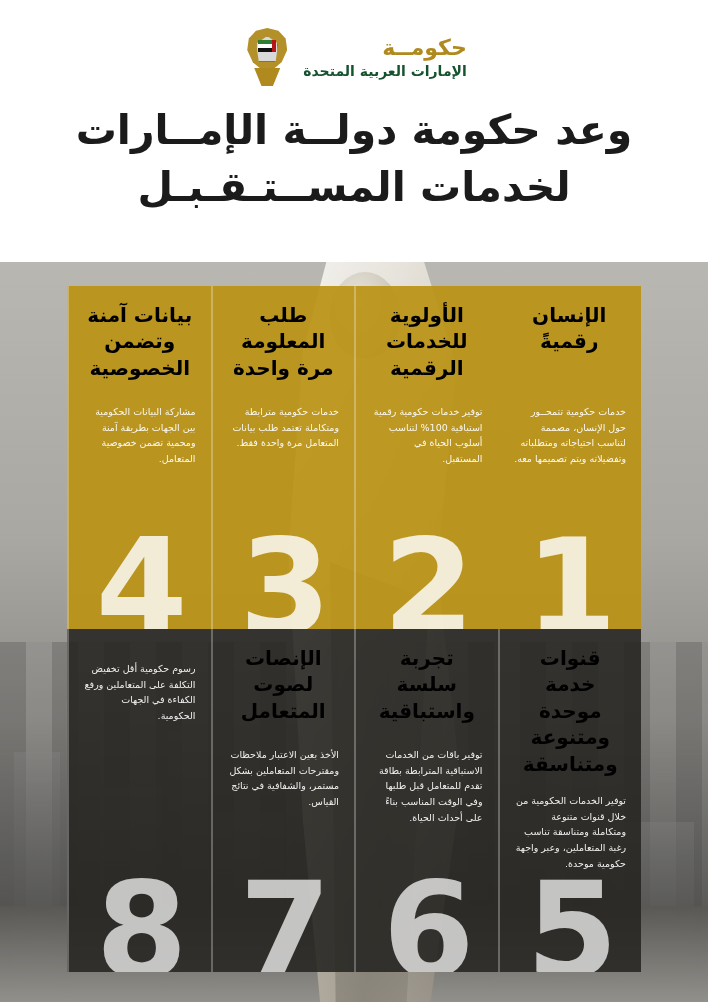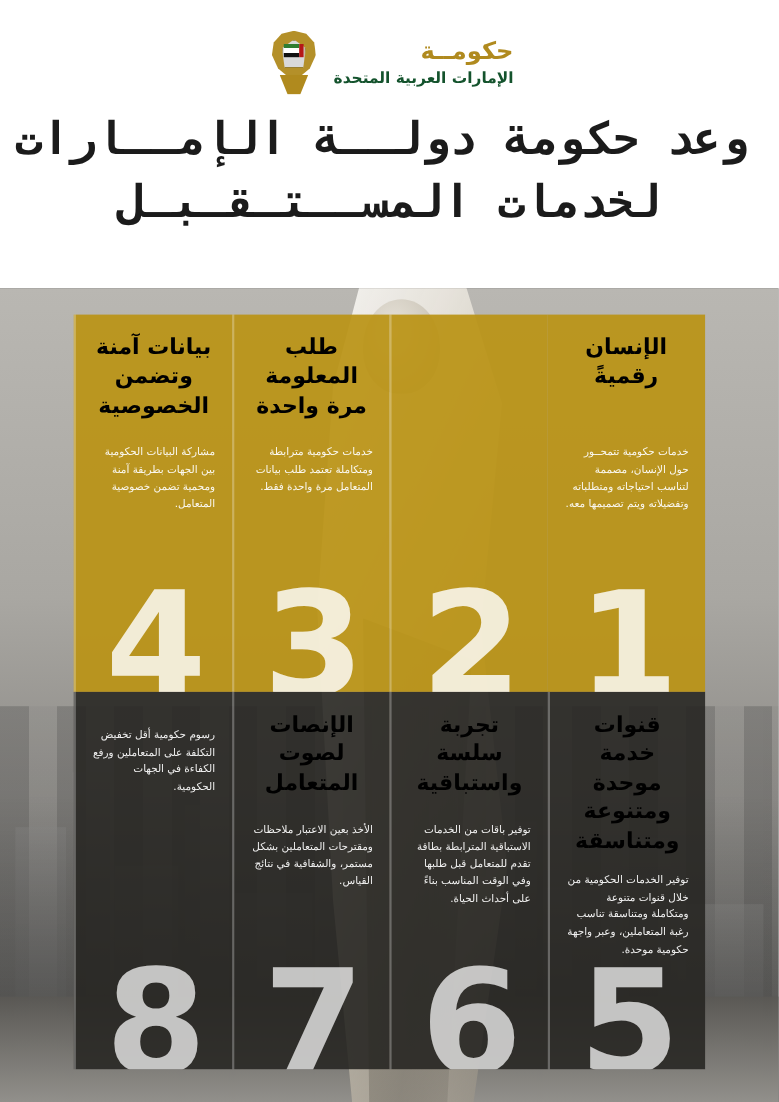--- a/index.html
+++ b/index.html
@@ -94,21 +94,21 @@
 
   .main-title {
     margin-top: 14px;
     color: #1b1b1b;
     font-weight: bold;
     font-size: 41px;
     line-height: 1.38;
     letter-spacing: 1px;
     padding: 0 28px;
   }
-  .main-title .t-line { display: block; white-space: nowrap; font-family: Liberation Mono, monospace; }
+  .main-title .t-line { display: block; white-space: nowrap; }
 
   
   .photo {
     position: absolute;
     left: 0;
     top: 262px;
     width: 708px;
     height: 740px;
     overflow: hidden;
     background: #7d7c78;
@@ -296,20 +296,26 @@
     <div class="card gold">
       <div class="card-title">
         <span>الإنسان</span><br>
         <span>رقميةً</span>
       </div>
       <div class="card-desc">خدمات حكومية تتمحــور حول الإنسان، مصممة لتناسب احتياجاته ومتطلباته وتفضيلاته ويتم تصميمها معه.</div>
       <div class="card-num">1</div>
     </div>
 
     <div class="card gold">
+      <div class="card-title">
+        <span>الأولوية</span><br>
+        <span>للخدمات</span><br>
+        <span>الرقمية</span>
+      </div>
+      <div class="card-desc">توفير خدمات حكومية رقمية استباقية 100% لتناسب أسلوب الحياة في المستقبل.</div>
       <div class="card-num">2</div>
     </div>
 
     <div class="card gold">
       <div class="card-title">
         <span>طلب</span><br>
         <span>المعلومة</span><br>
         <span>مرة واحدة</span>
       </div>
       <div class="card-desc">خدمات حكومية مترابطة ومتكاملة تعتمد طلب بيانات المتعامل مرة واحدة فقط.</div>

